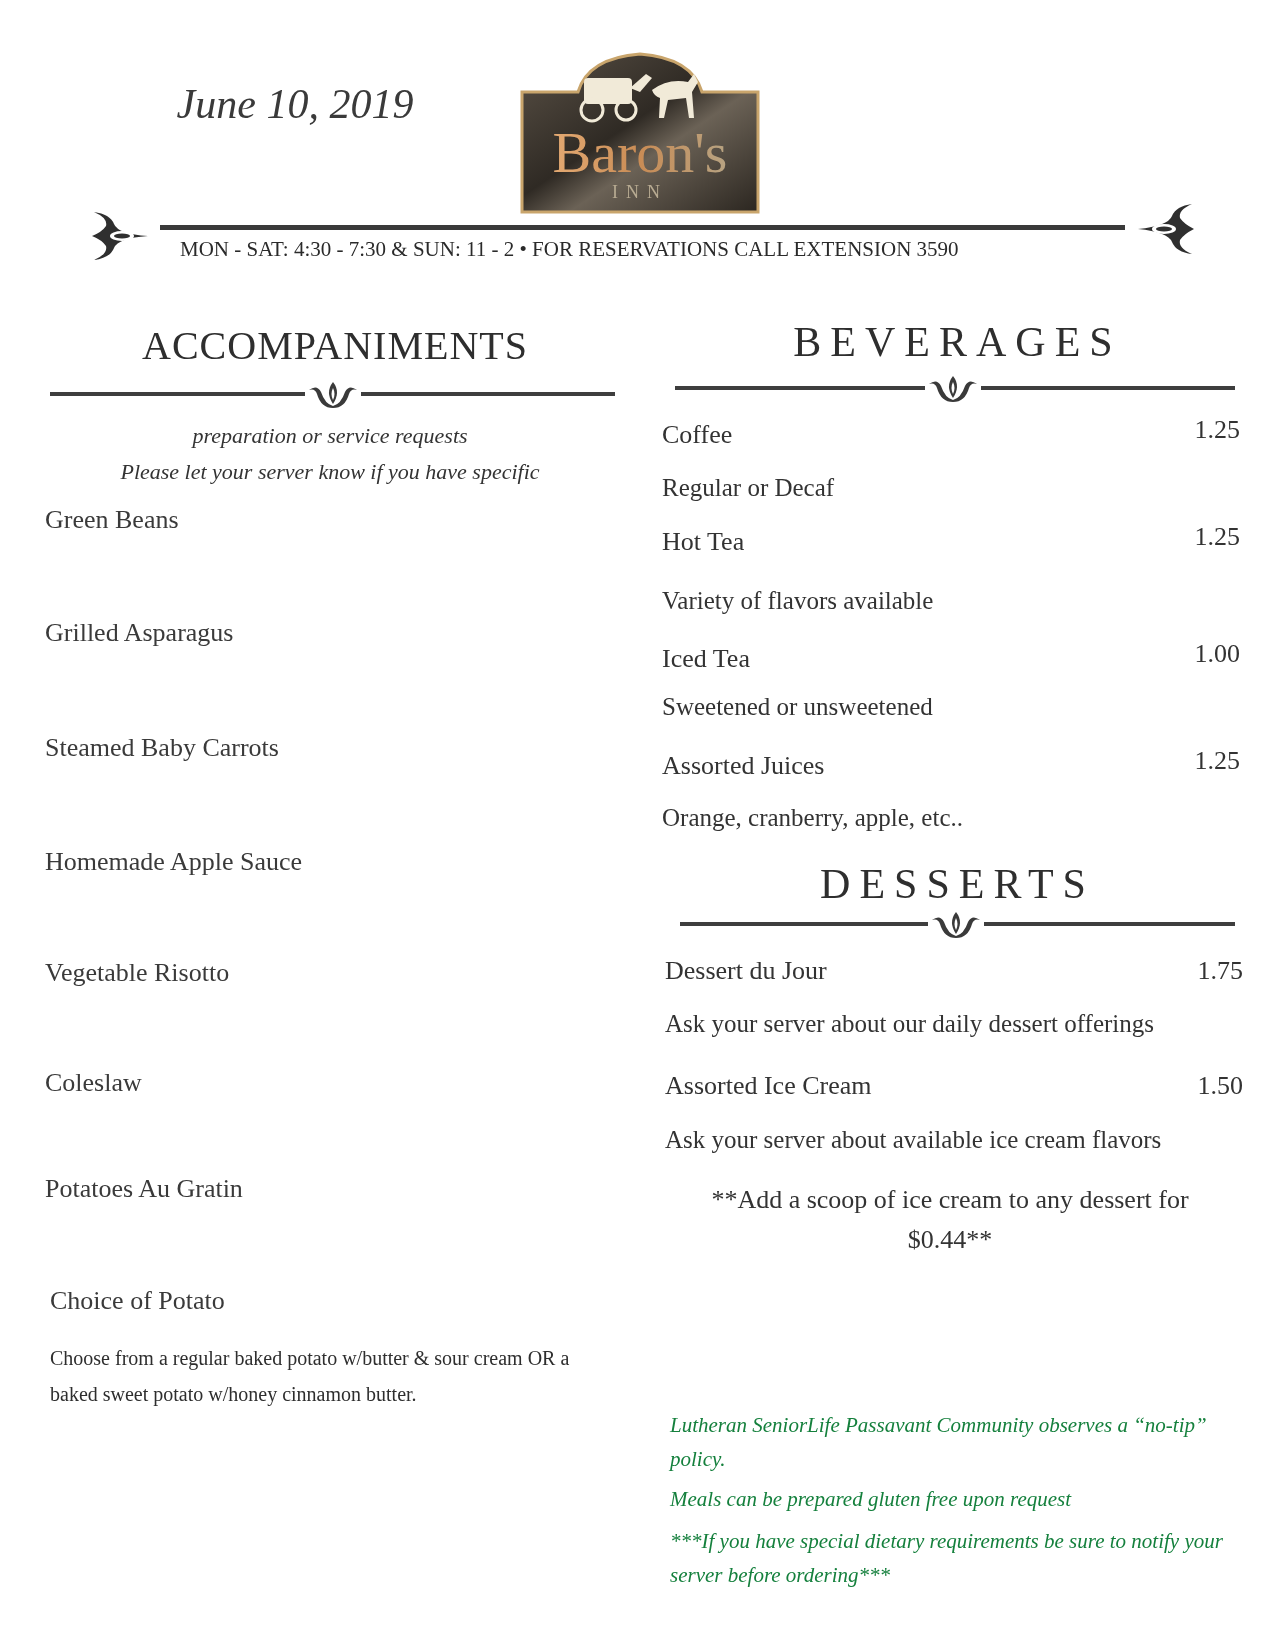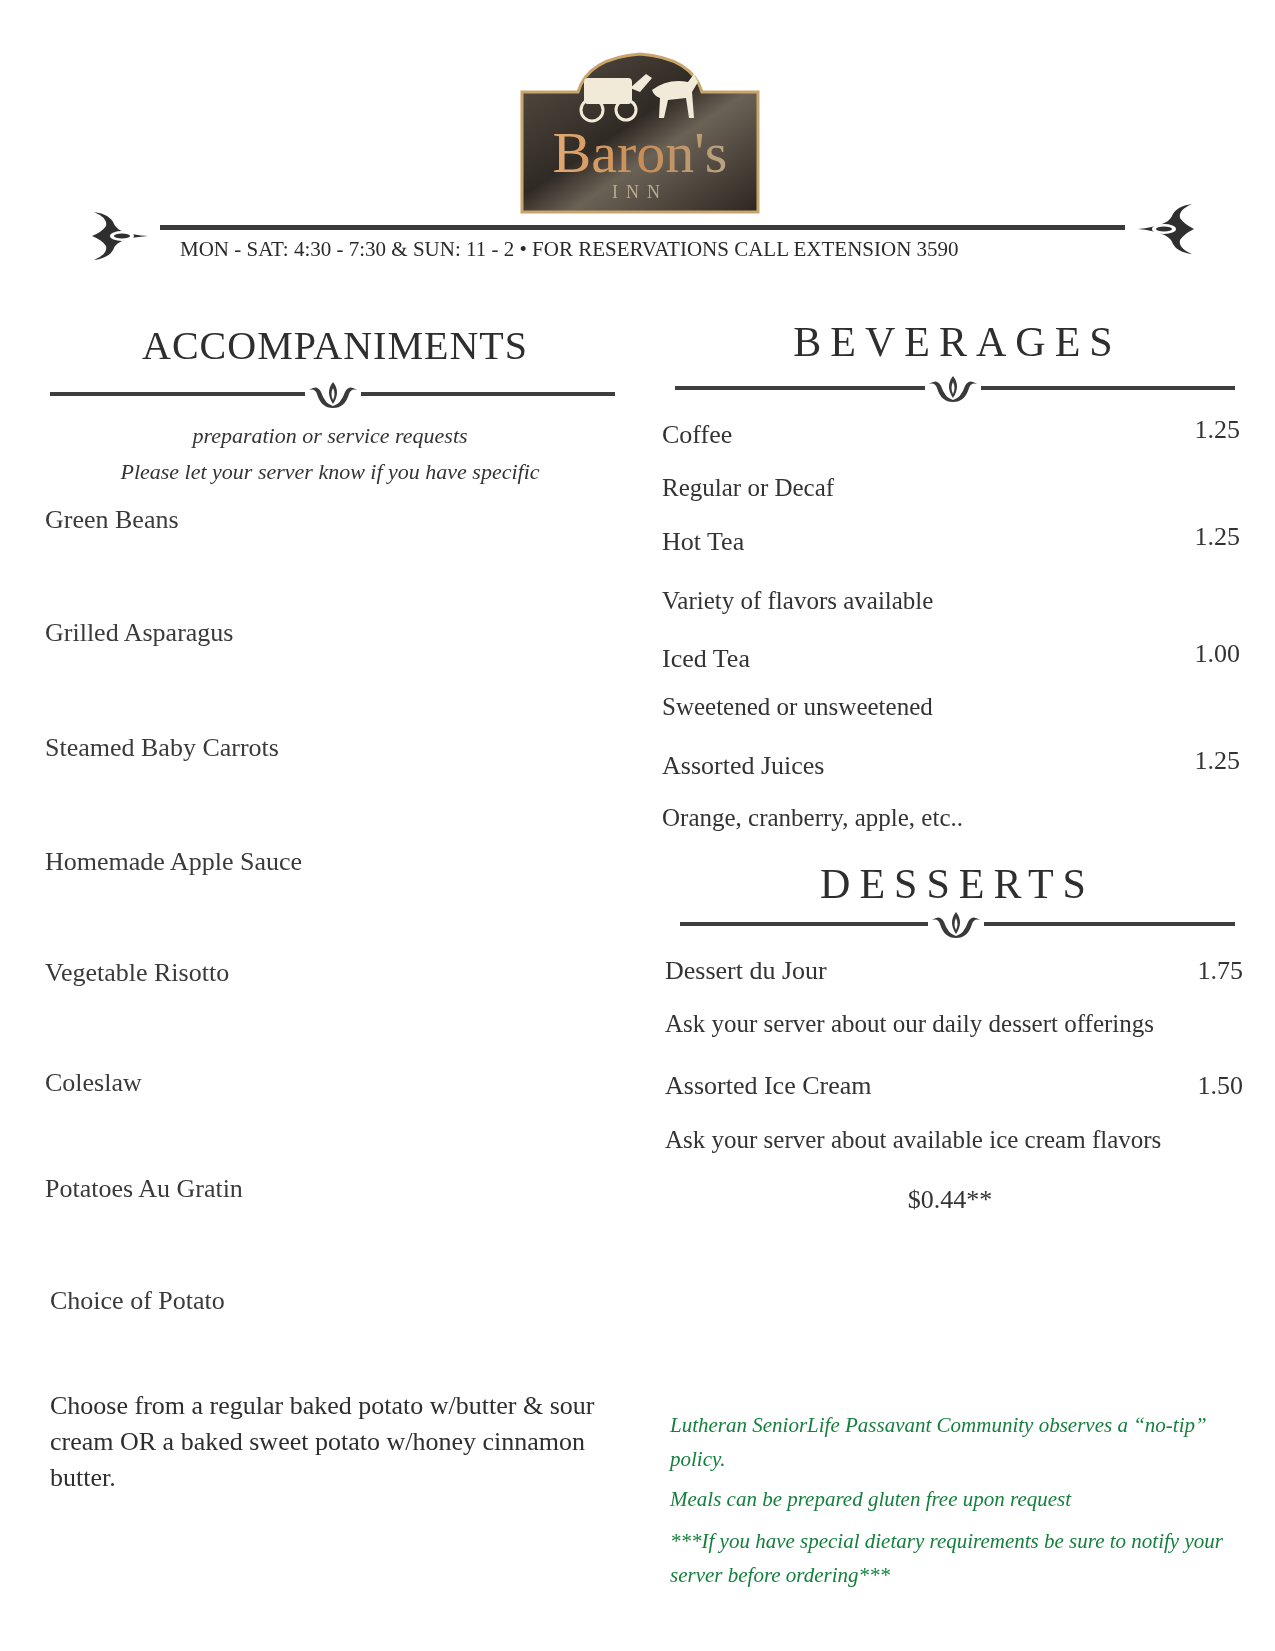--- a/index.html
+++ b/index.html
@@ -15,31 +15,32 @@
   .hours { left:180px; top:237px; width:920px; font-size:21px; letter-spacing:0px; color:#2a2a2a; white-space:nowrap; }
   .sec-title { text-align:center; color:#2e2e2e; }
   .accomp-title { left:50px; top:322px; width:570px; font-size:40px; letter-spacing:1px; }
   .bev-title { left:675px; top:318px; width:565px; font-size:42px; letter-spacing:9px; }
   .des-title { left:675px; top:860px; width:565px; font-size:42px; letter-spacing:9px; }
   .divider { height:28px; }
   .divider .line { position:absolute; top:12px; height:4px; background:#3e3e3e; }
   .subtitle { left:70px; top:418px; width:520px; text-align:center; font-style:italic;
               font-size:22px; line-height:36px; color:#333; }
   .acc-item { left:45px; font-size:26px; color:#3a3a3a; }
-  .acc-desc { left:50px; top:1340px; width:560px; font-size:26px; line-height:36px; color:#2e2e2e;margin-top:48px; }
+  .acc-desc { left:50px; top:1340px; width:560px; font-size:20px; line-height:36px; color:#2e2e2e; }
   .menu-row { left:662px; width:578px; display:flex; justify-content:space-between; font-size:26px; color:#333; }
   .menu-desc { left:662px; font-size:25px; color:#333; white-space:nowrap; }
   .scoop-note { left:675px; top:1180px; width:550px; text-align:center; font-size:26px; line-height:40px; color:#333; }
   .note { left:670px; width:580px; font-style:italic; font-size:21px; line-height:34px; color:#15803d; }
   .week-num { left:54px; top:1648px; font-family:"Liberation Sans","DejaVu Sans",sans-serif; font-size:17px; color:#8b5cf6; }
 </style>
 </head>
 <body>
 
 <div class="abs week-title">
+  <div>June 10, 2019</div>
 </div>
 
 <div class="abs logo">
   <svg width="244" height="168" viewBox="0 0 244 168">
     <defs>
       <linearGradient id="lg" x1="0" y1="0" x2="1" y2="1">
         <stop offset="0" stop-color="#5a5146"></stop>
         <stop offset="0.45" stop-color="#2f2a24"></stop>
         <stop offset="0.6" stop-color="#6b6256"></stop>
         <stop offset="1" stop-color="#2b2620"></stop>
@@ -157,20 +158,21 @@
 </div>
 <div class="abs menu-desc" style="top:1010px;left:665px">Ask your server about our daily dessert offerings</div>
 
 <div class="abs menu-row" style="top:1071px;left:665px;width:578px">
   <span>Assorted Ice Cream</span>
   <span>1.50</span>
 </div>
 <div class="abs menu-desc" style="top:1126px;left:665px">Ask  your server about available ice cream flavors</div>
 
 <div class="abs scoop-note">
+  <div>**Add a scoop of ice cream to any dessert for</div>
   <div>$0.44**</div>
 </div>
 
 <div class="abs note" style="top:1408px">Lutheran SeniorLife Passavant Community observes a “no-tip” policy.</div>
 <div class="abs note" style="top:1482px">Meals can be prepared gluten free upon request</div>
 <div class="abs note" style="top:1524px;width:560px">***If you have special dietary requirements be sure to notify your server before ordering***</div>
 
 <div class="abs week-num">Week 4</div>
 
 </body></html>

